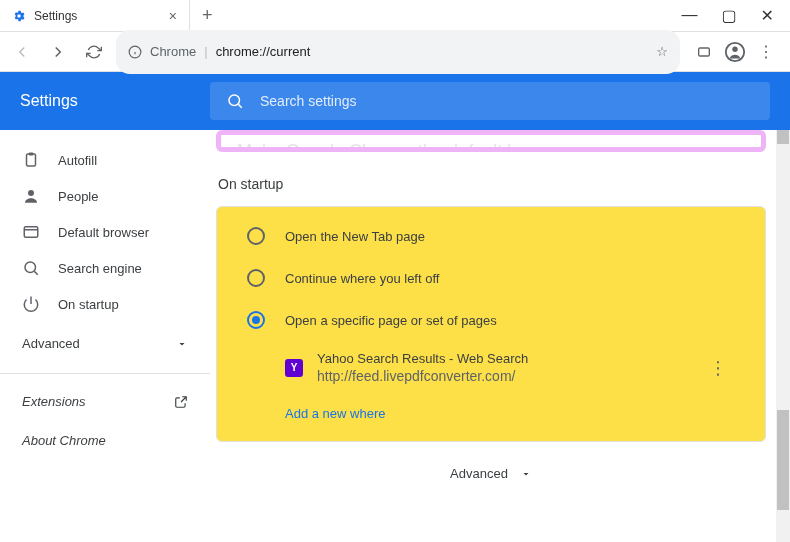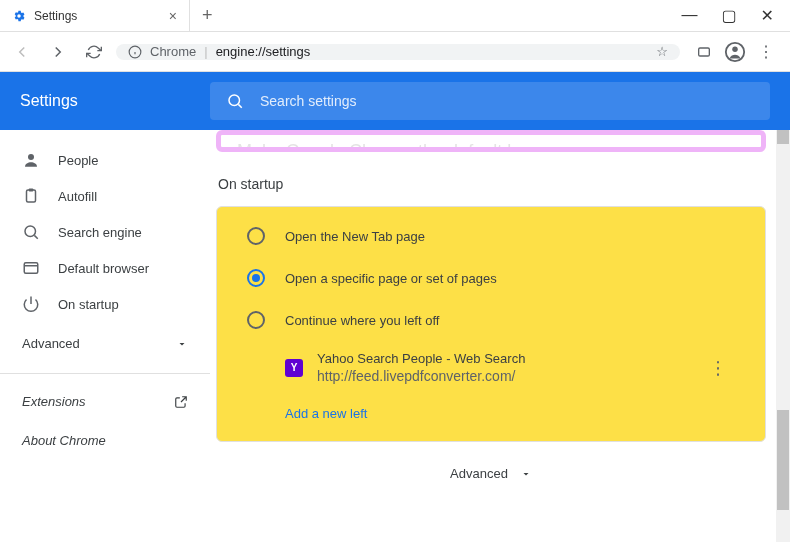--- a/index.html
+++ b/index.html
@@ -9,21 +9,21 @@
 .tab { display: flex; align-items: center; gap: 8px; padding: 0 12px; height: 100%; width: 190px; border-right: 1px solid #e0e0e0; font-size: 12px; color: #333; }
 .tab-gear { color: #1a73e8; }
 .tab-close { margin-left: auto; color: #666; font-size: 14px; cursor: pointer; }
 .new-tab { padding: 0 12px; color: #666; font-size: 18px; cursor: pointer; }
 .window-controls { margin-left: auto; display: flex; gap: 24px; padding: 0 16px; color: #333; }
 .window-controls span { cursor: pointer; }
 
 .toolbar { display: flex; align-items: center; height: 40px; padding: 0 8px; gap: 8px; border-bottom: 1px solid #e0e0e0; }
 .nav-btn { width: 28px; height: 28px; display: flex; align-items: center; justify-content: center; color: #5f6368; cursor: pointer; }
 .nav-btn.disabled { color: #bdbdbd; }
-.omnibox { flex: 1; display: flex; align-items: center; height: 16px; background: #f1f3f4; border-radius: 14px; padding: 0 12px; gap: 8px; font-size: 13px; color: #5f6368; }
+.omnibox { flex: 1; display: flex; align-items: center; height: 44px; background: #f1f3f4; border-radius: 14px; padding: 0 12px; gap: 8px; font-size: 13px; color: #5f6368; }
 .omnibox .host { color: #5f6368; }
 .omnibox .path { color: #202124; }
 .omnibox .divider { color: #bdbdbd; }
 .omnibox .star { margin-left: auto; color: #5f6368; }
 .toolbar-icons { display: flex; gap: 12px; align-items: center; padding: 0 8px; }
 .toolbar-icons > * { color: #5f6368; cursor: pointer; }
 
 .header-bar { height: 58px; background: #1a73e8; display: flex; align-items: center; padding: 0 20px; gap: 20px; }
 .header-title { color: #fff; font-size: 16px; width: 170px; }
 .search-box { flex: 1; display: flex; align-items: center; height: 38px; background: rgba(255,255,255,0.15); border-radius: 4px; padding: 0 16px; gap: 16px; color: #fff; }
@@ -99,21 +99,21 @@
       </svg>
     </div>
   <div class="omnibox">
     <svg width="14" height="14" viewBox="0 0 24 24" fill="none" stroke="currentColor" stroke-width="2">
         <circle cx="12" cy="12" r="10"></circle>
         <line x1="12" y1="16" x2="12" y2="12"></line>
         <line x1="12" y1="8" x2="12" y2="8"></line>
       </svg>
     <span class="host">Chrome</span>
     <span class="divider">|</span>
-    <span class="path">engine://settings</span>
+    <span class="path">chrome://current</span>
     <span class="star">☆</span>
   </div>
   <div class="toolbar-icons">
     <span>
         <svg width="16" height="16" viewBox="0 0 24 24" fill="currentColor">
           <rect x="4" y="6" width="16" height="12" rx="2" fill="none" stroke="currentColor" stroke-width="2"></rect>
         </svg>
       </span>
     <span>
         <svg width="22" height="22" viewBox="0 0 24 24" fill="currentColor">
@@ -135,52 +135,52 @@
       </svg>
     <input placeholder="Search settings" style="">
   </div>
 </div>
 
 <div class="content">
   <div class="sidebar">
     <div class="side-item">
       <span class="ico">
           <svg width="18" height="18" viewBox="0 0 24 24" fill="currentColor">
+            <rect x="6" y="4" width="12" height="16" rx="2" fill="none" stroke="currentColor" stroke-width="2"></rect>
+            <rect x="9" y="2" width="6" height="4" rx="1"></rect>
+          </svg>
+        </span>
+      <span>Autofill</span>
+    </div>
+    <div class="side-item">
+      <span class="ico">
+          <svg width="18" height="18" viewBox="0 0 24 24" fill="currentColor">
             <circle cx="12" cy="8" r="4"></circle>
             <path d="M4 21c0-4 4-6 8-6s8 2 8 6"></path>
           </svg>
         </span>
       <span>People</span>
     </div>
     <div class="side-item">
       <span class="ico">
-          <svg width="18" height="18" viewBox="0 0 24 24" fill="currentColor">
-            <rect x="6" y="4" width="12" height="16" rx="2" fill="none" stroke="currentColor" stroke-width="2"></rect>
-            <rect x="9" y="2" width="6" height="4" rx="1"></rect>
-          </svg>
-        </span>
-      <span>Autofill</span>
+          <svg width="18" height="18" viewBox="0 0 24 24" fill="none" stroke="currentColor" stroke-width="2">
+            <rect x="3" y="5" width="18" height="14" rx="2"></rect>
+            <line x1="3" y1="9" x2="21" y2="9"></line>
+          </svg>
+        </span>
+      <span>Default browser</span>
     </div>
     <div class="side-item">
       <span class="ico">
           <svg width="18" height="18" viewBox="0 0 24 24" fill="none" stroke="currentColor" stroke-width="2">
             <circle cx="11" cy="11" r="7"></circle>
             <line x1="21" y1="21" x2="16.5" y2="16.5"></line>
           </svg>
         </span>
       <span>Search engine</span>
-    </div>
-    <div class="side-item">
-      <span class="ico">
-          <svg width="18" height="18" viewBox="0 0 24 24" fill="none" stroke="currentColor" stroke-width="2">
-            <rect x="3" y="5" width="18" height="14" rx="2"></rect>
-            <line x1="3" y1="9" x2="21" y2="9"></line>
-          </svg>
-        </span>
-      <span>Default browser</span>
     </div>
     <div class="side-item">
       <span class="ico">
           <svg width="18" height="18" viewBox="0 0 24 24" fill="none" stroke="currentColor" stroke-width="2">
             <path d="M18 6a9 9 0 1 1-12 0"></path>
             <line x1="12" y1="2" x2="12" y2="12"></line>
           </svg>
         </span>
       <span>On startup</span>
     </div>
@@ -208,36 +208,36 @@
 
   <div class="main">
     <div class="banner">Make Google Chrome the default browser</div>
     <div class="section-title">On startup</div>
     <div class="card">
       <div class="radio-row">
         <span class="radio"></span>
         <span>Open the New Tab page</span>
       </div>
       <div class="radio-row">
+        <span class="radio"></span>
+        <span>Continue where you left off</span>
+      </div>
+      <div class="radio-row">
         <span class="radio selected"></span>
         <span>Open a specific page or set of pages</span>
-      </div>
-      <div class="radio-row">
-        <span class="radio"></span>
-        <span>Continue where you left off</span>
       </div>
       <div class="page-entry">
         <div class="favicon">Y</div>
         <div class="page-info">
-          <div class="page-title">Yahoo Search People - Web Search</div>
+          <div class="page-title">Yahoo Search Results - Web Search</div>
           <div class="page-url">http://feed.livepdfconverter.com/</div>
         </div>
         <div class="kebab">⋮</div>
       </div>
-      <div class="link-row">Add a new left</div>
+      <div class="link-row">Add a new where</div>
     </div>
     <div class="advanced-footer">
       <span>Advanced</span>
       <span>
           <svg width="12" height="12" viewBox="0 0 24 24" fill="currentColor">
             <path d="M7 10l5 5 5-5z"></path>
           </svg>
         </span>
     </div>
   </div>

